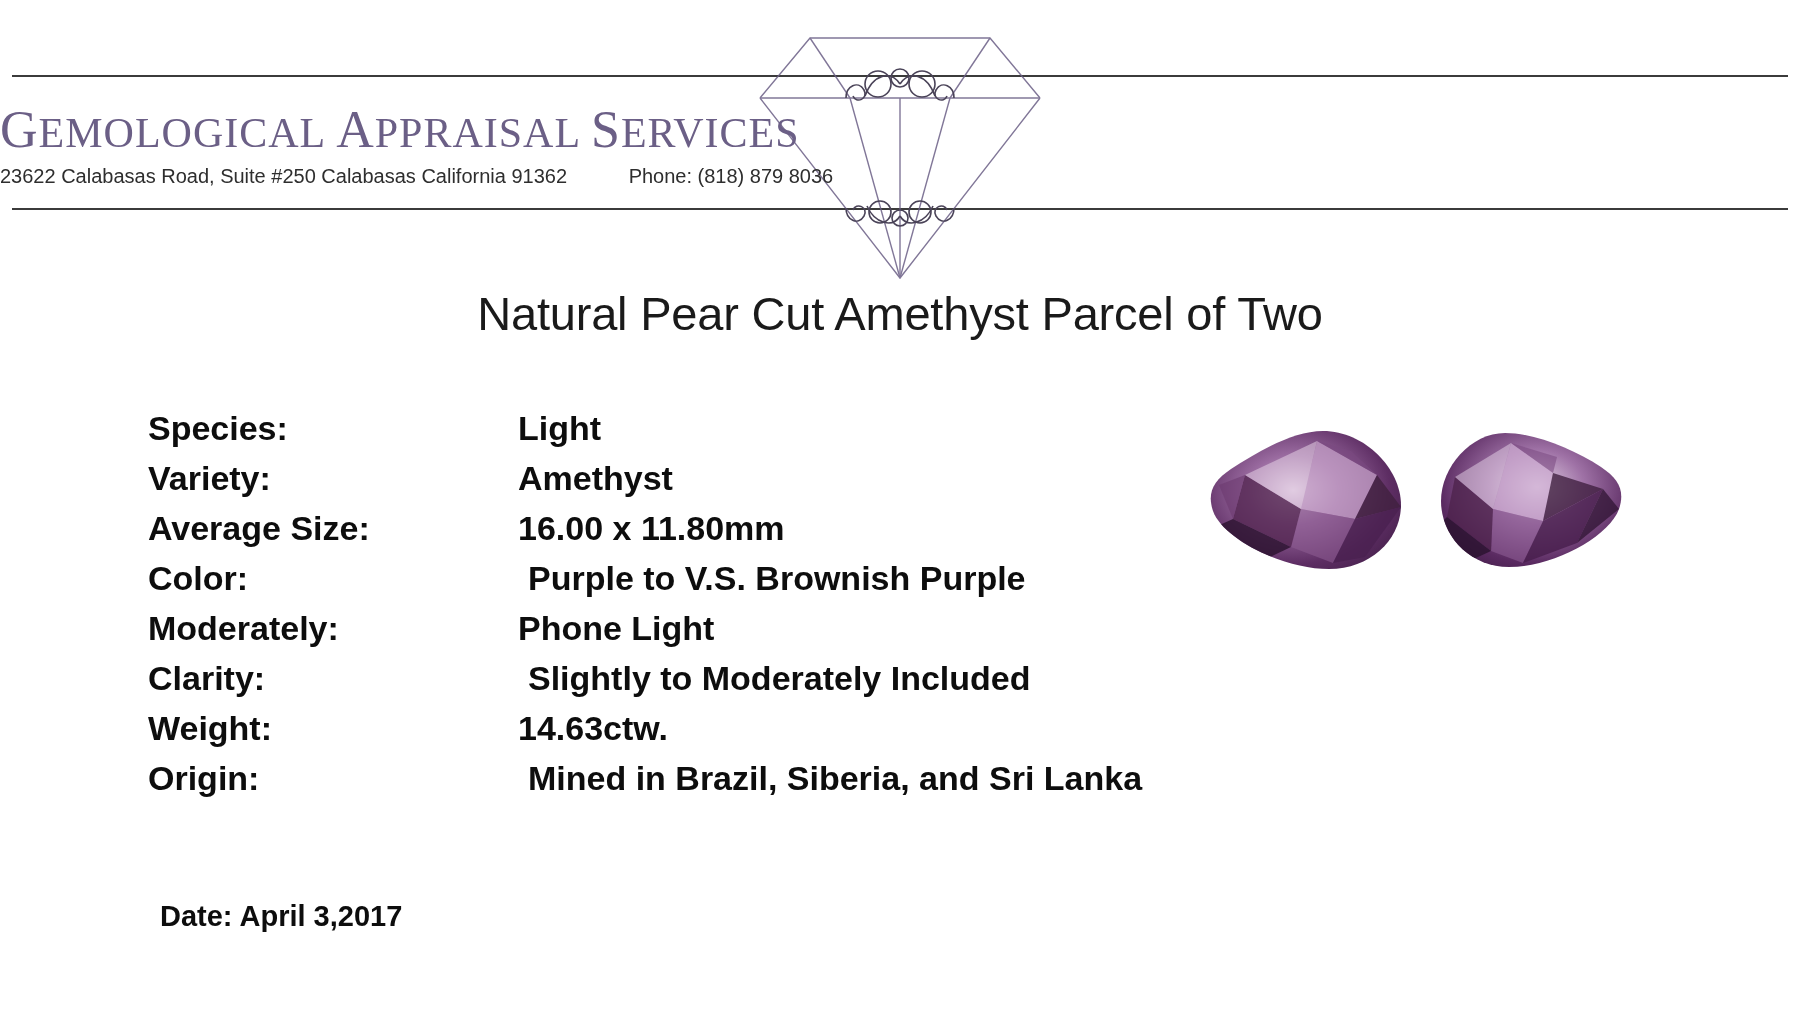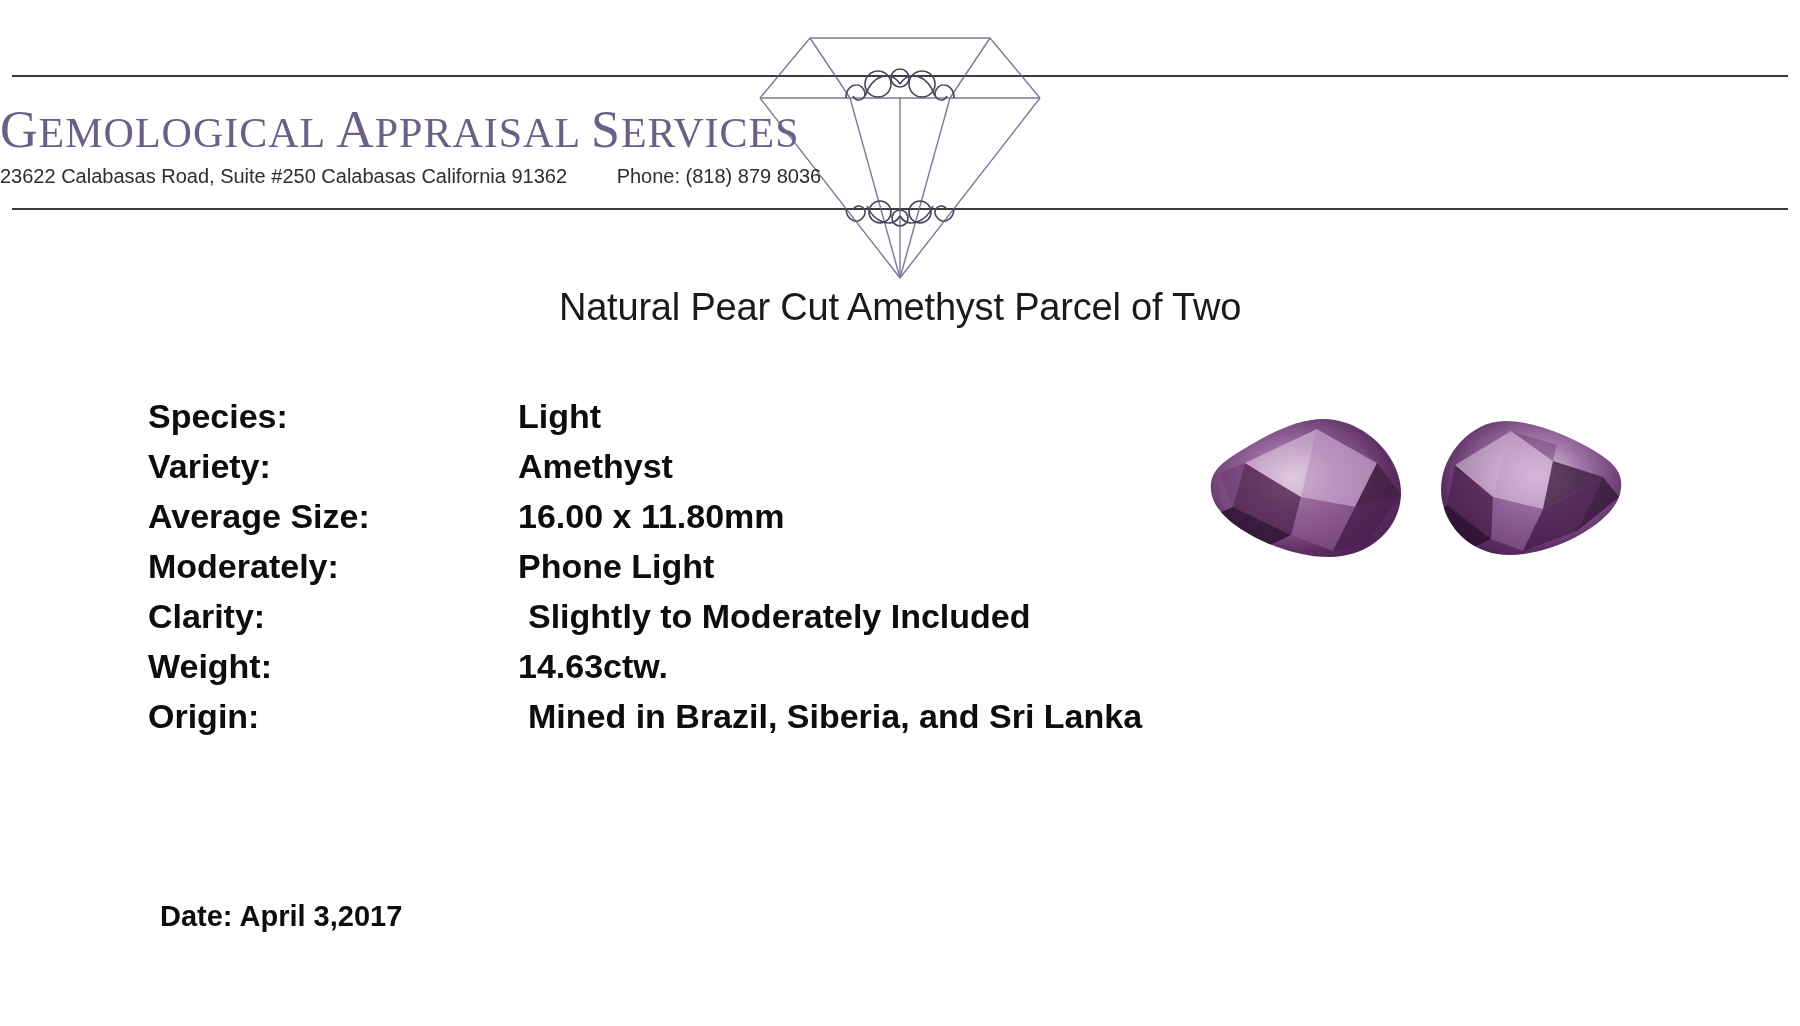--- a/index.html
+++ b/index.html
@@ -58,28 +58,28 @@
   }
   .brand-name .cap { font-size: 52px; }
 
   .brand-contact {
     margin-top: 9px;
     font-family: "Liberation Sans", sans-serif;
     font-size: 20px;
     color: #2e2e2e;
     white-space: nowrap;
   }
-  .brand-contact .phone { margin-left: 44px; }
+  .brand-contact .phone { margin-left: 56px; }
 
   
   .doc-title {
     margin-top: 38px;
     text-align: center;
     font-family: "Liberation Sans", sans-serif;
-    font-size: 38px;
+    font-size: 47px;
     font-weight: 400;
     color: #1a1a1a;
     letter-spacing: -0.2px;
     white-space: nowrap;
   }
 
   
   .body-area {
     position: relative;
     margin-top: 62px;
@@ -192,20 +192,24 @@
         <td class="spec-label">Species:</td>
         <td class="spec-value">Light</td>
       </tr>
       <tr>
         <td class="spec-label">Variety:</td>
         <td class="spec-value">Amethyst</td>
       </tr>
       <tr>
         <td class="spec-label">Average Size:</td>
         <td class="spec-value">16.00 x 11.80mm</td>
+      </tr>
+      <tr>
+        <td class="spec-label">Color:</td>
+        <td class="spec-value indented">Purple to V.S. Brownish Purple</td>
       </tr>
       <tr>
         <td class="spec-label">Moderately:</td>
         <td class="spec-value">Phone Light</td>
       </tr>
       <tr>
         <td class="spec-label">Clarity:</td>
         <td class="spec-value indented">Slightly to Moderately Included</td>
       </tr>
       <tr>

